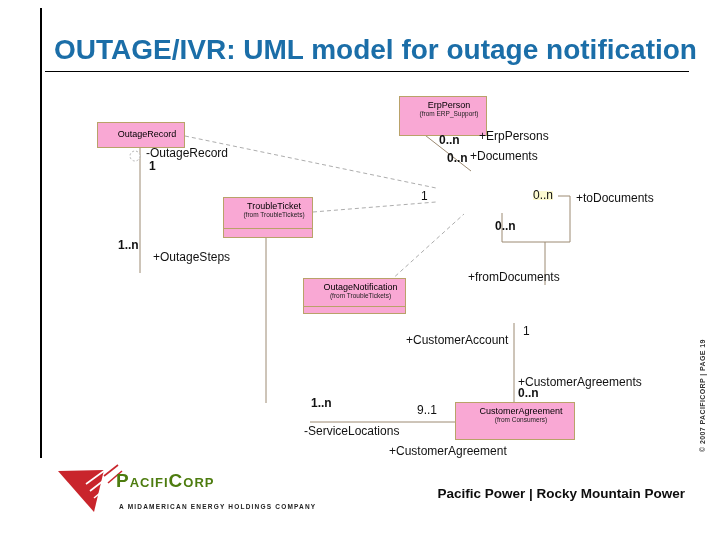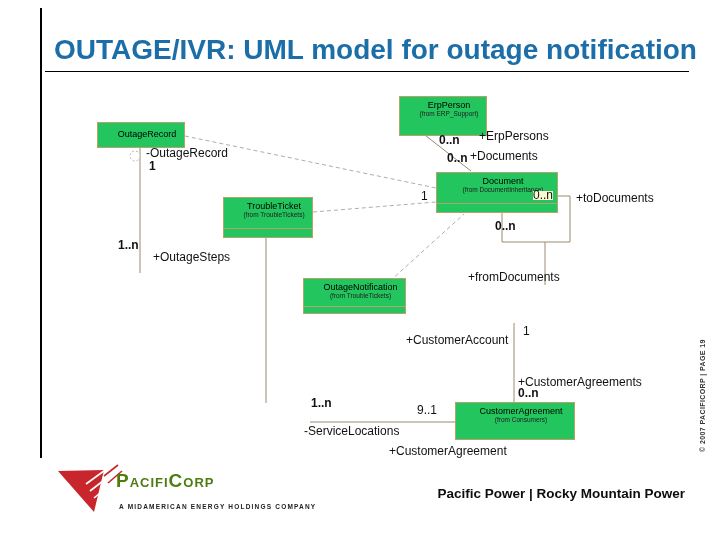--- a/index.html
+++ b/index.html
@@ -9,21 +9,21 @@
   }
   
   .v-rule { position:absolute; left:40px; top:8px; width:2px; height:450px; background:#000; }
   .title-rule { position:absolute; left:45px; top:71px; width:644px; height:1px; background:#000; }
   .page-title {
     position:absolute; left:54px; top:34px; width:660px;
     font-size:28px; font-weight:bold; color:#1B6EA8; letter-spacing:0px;
   }
   
   .uml-box {
-    position:absolute; background:#22c55e; border:1px solid #B9A269;
+    position:absolute; background:#f9a8d4; border:1px solid #B9A269;
     box-sizing:border-box;
     padding-left:12px;
   }
   .uml-title { font-size:9px; color:#000; text-align:center; margin-top:3px; line-height:10px; }
   .uml-from  { font-size:6.5px; color:#222; text-align:center; line-height:8px; }
   .divider { position:absolute; left:0; right:0; height:0; border-top:1px solid #B9A269; }
   
   .lbl { position:absolute; font-size:12px; color:#111; white-space:nowrap; line-height:9px; }
   
   .wires { position:absolute; left:0; top:0; pointer-events:none; }
@@ -76,25 +76,20 @@
 
   <div class="uml-box" style="left:399px; top:96px; width:88px; height:40px;">
     <div class="uml-title">ErpPerson</div>
     <div class="uml-from">(from ERP_Support)</div>
   </div>
 
   <div class="uml-box" style="left:97px; top:122px; width:88px; height:26px;">
     <div class="uml-title" style="margin-top:6px;">OutageRecord</div>
   </div>
 
-  <div class="uml-box" style="left:436px; top:172px; width:122px; height:41px;">
-    <div class="uml-title">Document</div>
-    <div class="uml-from">(from DocumentInheritance)</div>
-    <div class="divider" style="top:30px;"></div>
-  </div>
 
   <div class="uml-box" style="left:223px; top:197px; width:90px; height:41px;">
     <div class="uml-title">TroubleTicket</div>
     <div class="uml-from">(from TroubleTickets)</div>
     <div class="divider" style="top:30px;"></div>
   </div>
 
 
   <div class="uml-box" style="left:303px; top:278px; width:103px; height:36px;">
     <div class="uml-title">OutageNotification</div>

